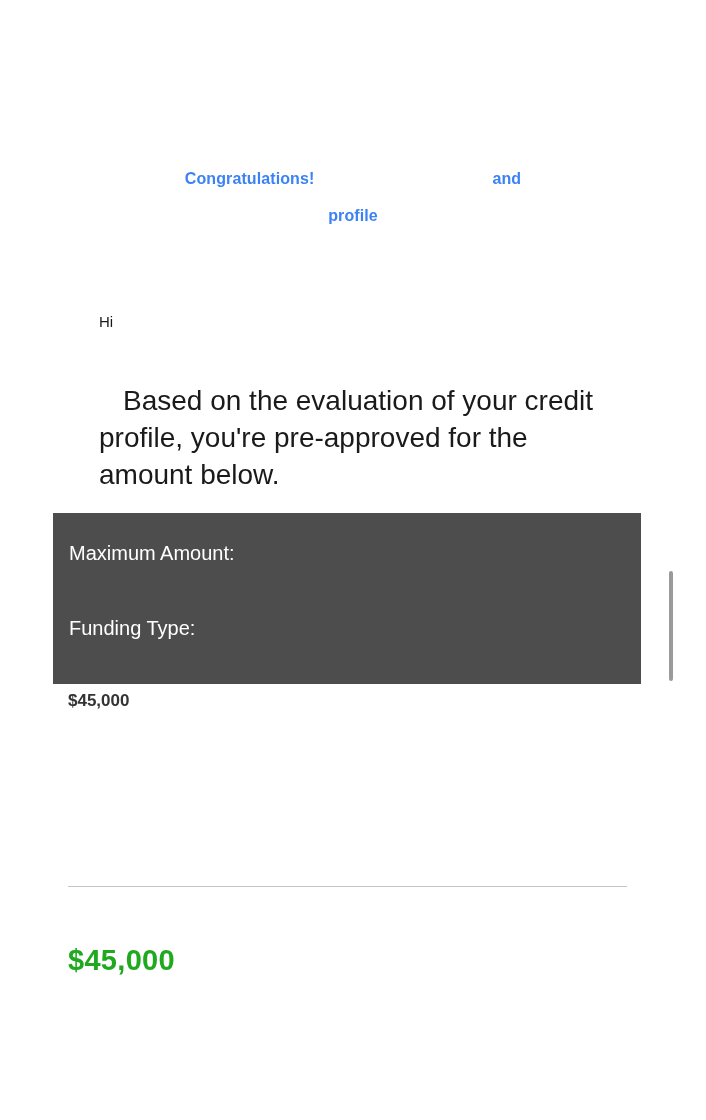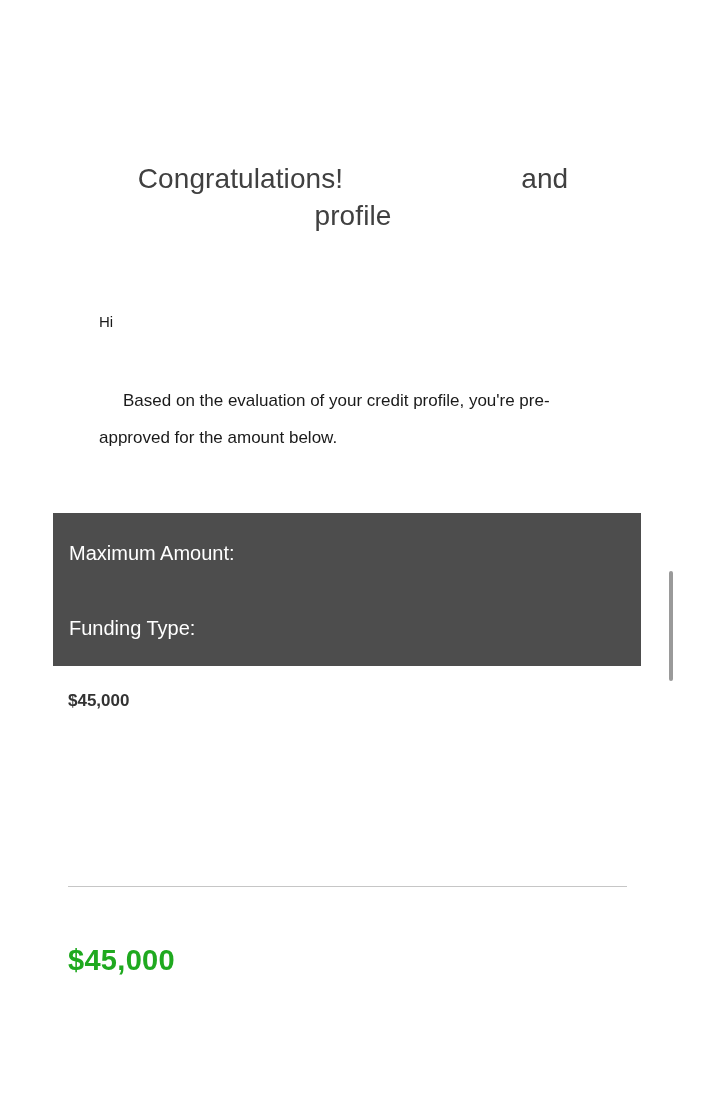--- a/index.html
+++ b/index.html
@@ -23,23 +23,23 @@
     background: #ffffff;
   }
 
   
   .headline {
     position: absolute;
     left: 53px;
     top: 160px;
     width: 600px;
     text-align: center;
-    font-size: 28px;
-    font-weight: normal;
-    color: #404040;
+    font-size: 16px;
+    font-weight: bold;
+    color: #3b82f6;
     line-height: 37px;
     letter-spacing: 0.1px;
   }
   .headline .line1 {
     display: block;
     text-align: center;
   }
   .headline .congrats {
     display: inline-block;
     margin-right: 178px;
@@ -62,36 +62,36 @@
     color: #1a1a1a;
     line-height: 28px;
   }
 
   
   .body-para {
     position: absolute;
     left: 99px;
     top: 382px;
     width: 500px;
-    font-size: 17px;
+    font-size: 28px;
     color: #1a1a1a;
     line-height: 37px;
   }
   .body-para .indent {
     display: inline-block;
     width: 24px;
   }
 
   
   .dark-panel {
     position: absolute;
     left: 53px;
     top: 513px;
     width: 588px;
-    height: 153px;
+    height: 171px;
     background: #4d4d4d;
   }
   .dark-panel .row {
     position: absolute;
     left: 16px;
     font-size: 20px;
     color: #ffffff;
     line-height: 26px;
   }
   .dark-panel .row-1 { top: 27px; }

